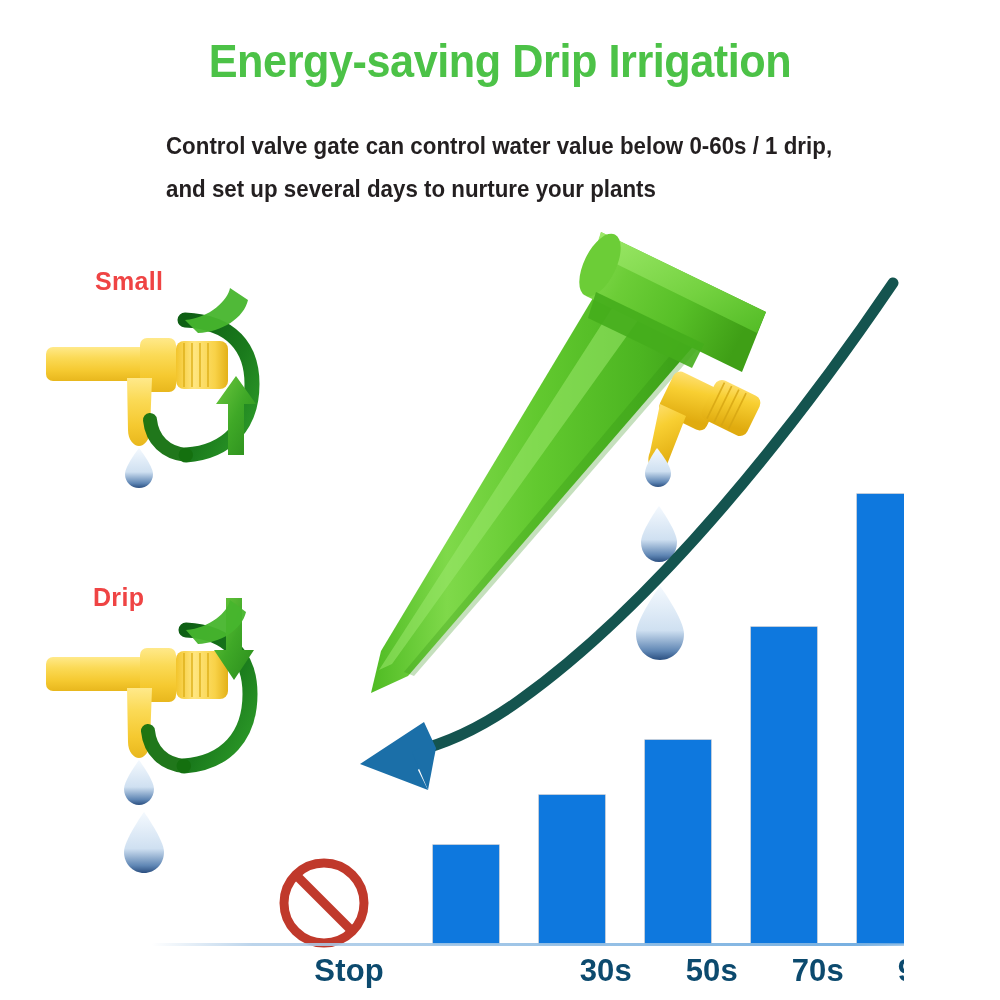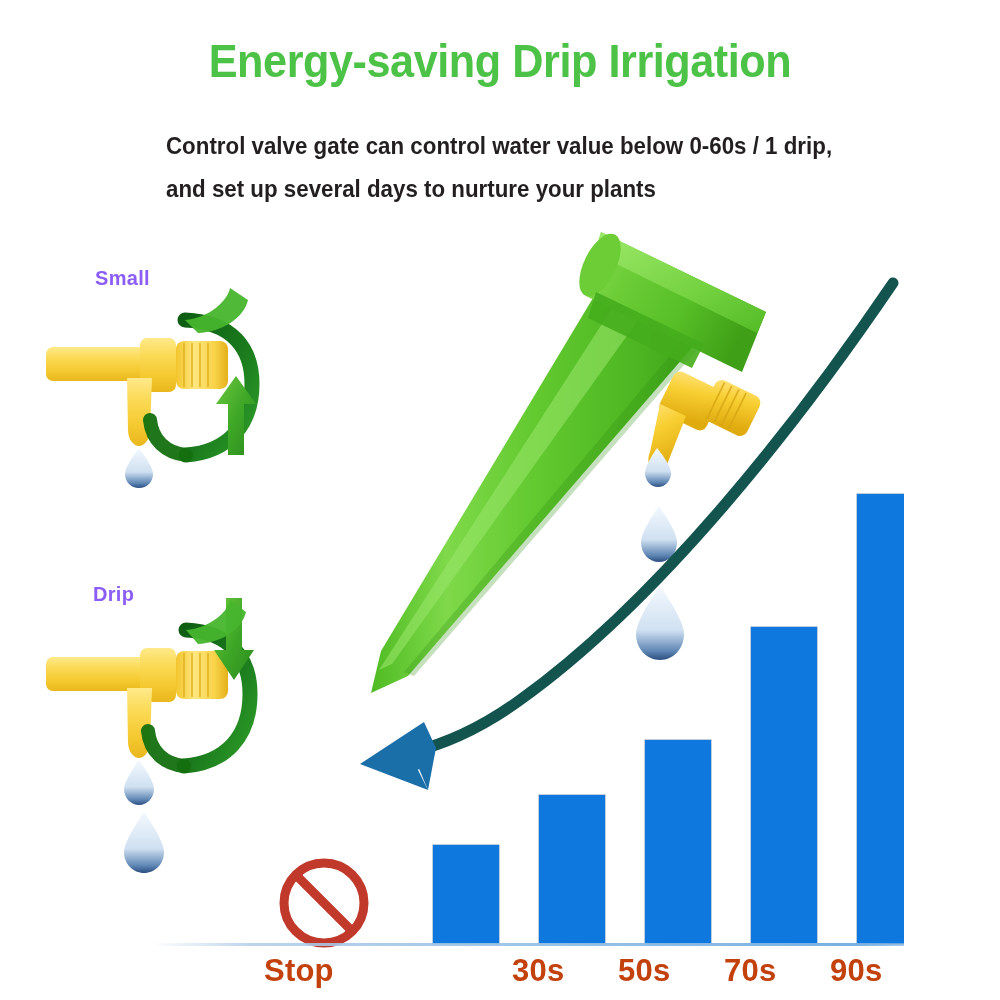--- a/index.html
+++ b/index.html
@@ -46,23 +46,23 @@
     color: #231f20;
     transform: scaleX(0.93);
     transform-origin: left center;
   }
   #subtitle .l2 { display: block; }
 
   
   .valve-label {
     position: absolute;
     font-family: "Liberation Sans", sans-serif;
-    font-size: 20px;
-    font-weight: bold;
-    color: #8b5cf6;
+    font-size: 25px;
+    font-weight: bold;
+    color: #ef4444;
     letter-spacing: 0.3px;
   }
   #label-small { left: 95px; top: 267px; }
   #label-large { left: 93px; top: 583px; }
 
   
   .layer {
     position: absolute;
     left: 0;
     top: 0;
@@ -92,25 +92,25 @@
         rgba(120,176,225,1) 84%,
         rgba(200,224,242,0.25) 100%);
     border-radius: 2px;
   }
 
   
   .tick {
     position: absolute;
     top: 953px;
     width: 120px;
-    text-align: left;
+    text-align: right;
     font-family: "Liberation Sans Narrow", "Liberation Sans", sans-serif;
     font-size: 31px;
     font-weight: bold;
-    color: #c2410c;
+    color: #0c4a6e;
     letter-spacing: 0.2px;
   }
 </style>
 </head>
 <body>
 
 <div id="stage">
 
   <div id="title">Energy-saving Drip Irrigation</div>
 

